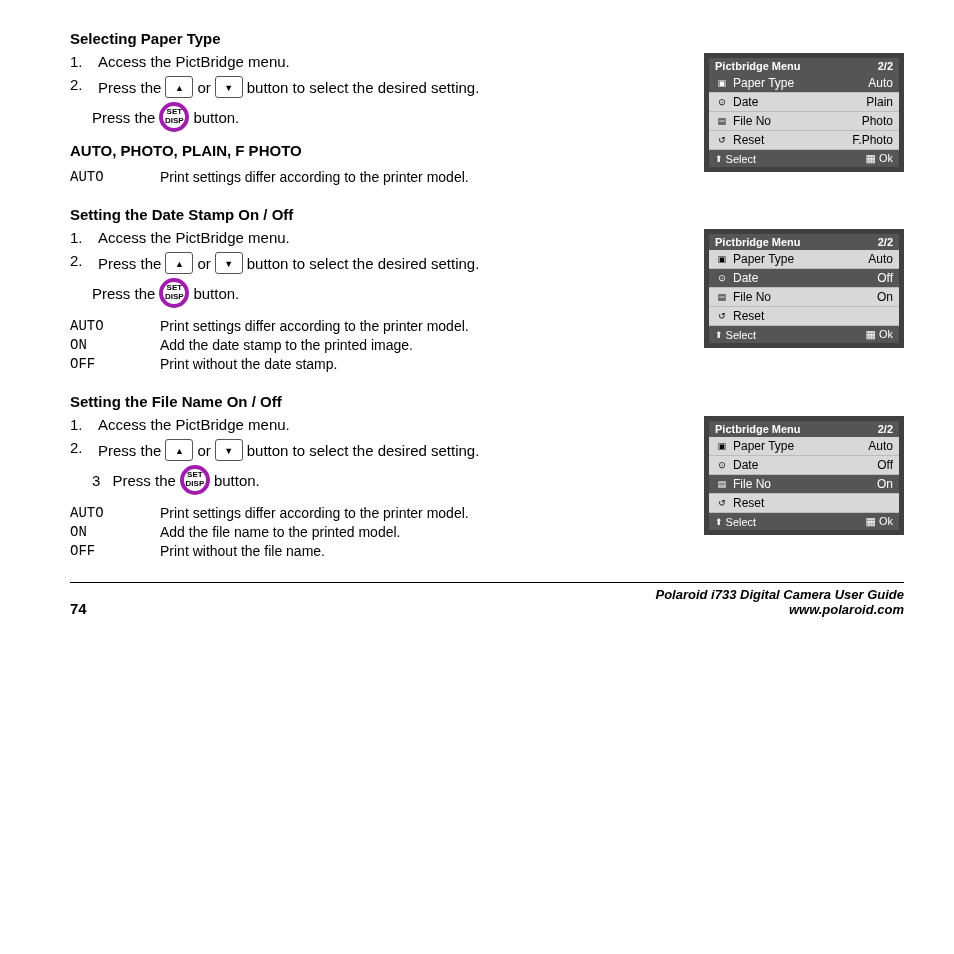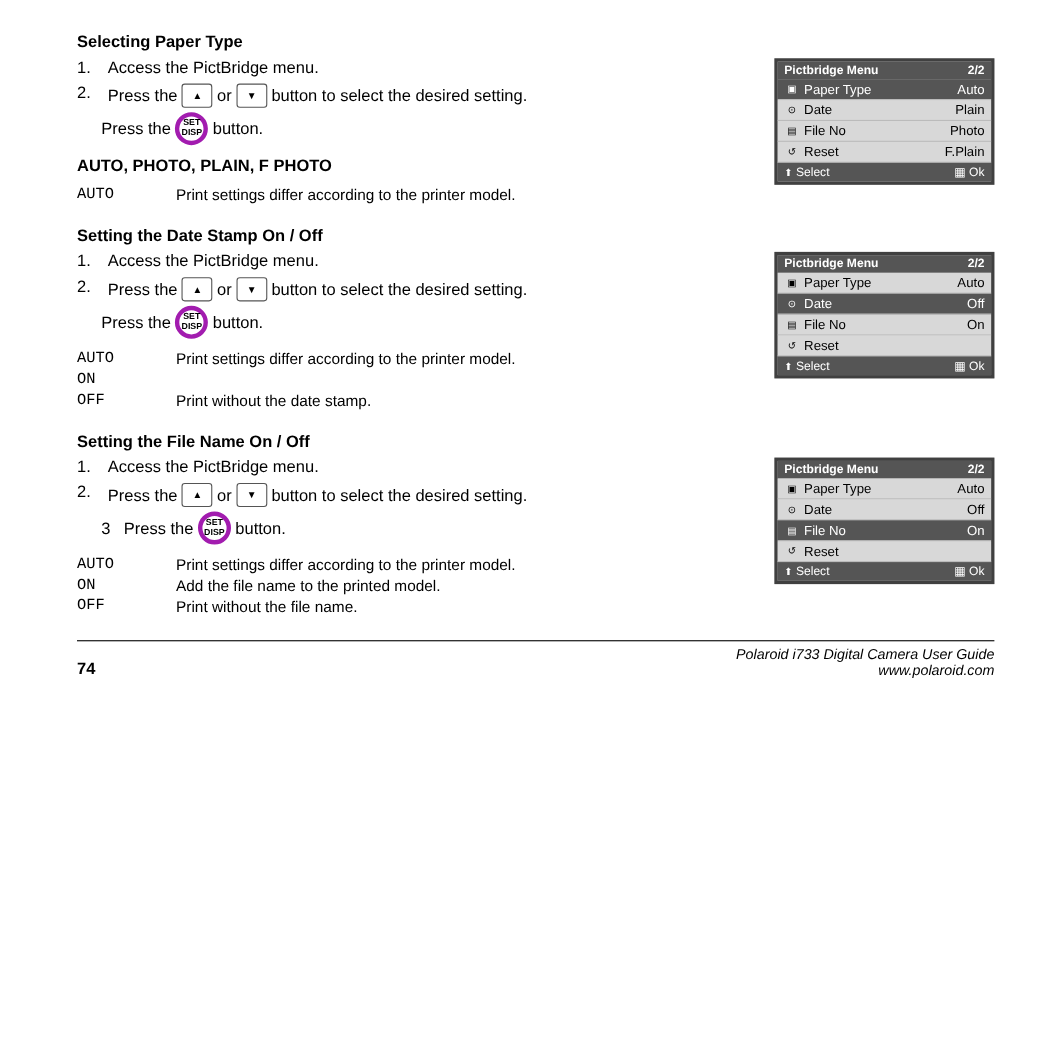--- a/index.html
+++ b/index.html
@@ -56,21 +56,21 @@
 
     .available-text { margin: 10px 0 4px 0; }
     .available-bold { font-weight: bold; }
 
     .auto-def { display: flex; gap: 10px; margin-bottom: 3px; }
     .auto-term { min-width: 80px; font-family: 'Courier New', monospace; font-size: 14px; }
     .auto-desc { font-size: 14px; }
 
     .pictbridge-panel {
       width: 200px;
-      border: 3px solid #404040;
+      border: 5px solid #404040;
       background: #d0d0d0;
       font-size: 12px;
     }
 
     .panel-header {
       background: #555;
       color: #fff;
       display: flex;
       justify-content: space-between;
       padding: 2px 6px;
@@ -130,21 +130,21 @@
       display: flex;
       justify-content: space-between;
       align-items: flex-end;
       margin-top: 20px;
       border-top: 1px solid #000;
       padding-top: 4px;
     }
 
     .page-num { font-weight: bold; font-size: 15px; }
 
-    .footer-brand { text-align: right; font-style: italic; font-weight: normal; font-size: 13px; }
+    .footer-brand { text-align: right; font-style: italic; font-weight: bold; font-size: 13px; }
   </style>
 </head>
 <body>
 
 <div style="margin-bottom: 18px; position: relative;">
   <div class="heading">Selecting Paper Type</div>
 
   <div style="display: flex;">
     <div style="flex: 1;">
 
@@ -209,21 +209,21 @@
             <span class="panel-icon">▤</span>
             <span>File No</span>
           </div>
           <span>Photo</span>
         </div>
         <div class="panel-row">
           <div class="panel-row-left">
             <span class="panel-icon">↺</span>
             <span>Reset</span>
           </div>
-          <span>F.Plain</span>
+          <span>F.Photo</span>
         </div>
         <div class="panel-footer">
           <div class="panel-footer-left">
             <span class="footer-arrow">⬆</span>
             <span>Select</span>
           </div>
           <div>
             <span>▦</span>
             <span>Ok</span>
           </div>
@@ -265,20 +265,21 @@
           <span>button.</span>
         </span>
       </div>
 
       <div class="auto-def">
         <span class="auto-term">AUTO</span>
         <span class="auto-desc">Print settings differ according to the printer model.</span>
       </div>
       <div class="auto-def">
         <span class="auto-term">ON</span>
+        <span class="auto-desc">Add the date stamp to the printed image.</span>
       </div>
       <div class="auto-def">
         <span class="auto-term">OFF</span>
         <span class="auto-desc">Print without the date stamp.</span>
       </div>
     </div>
 
     <div style="margin-left: 20px; margin-top: 0;">
       <div class="pictbridge-panel">
         <div class="panel-header">

